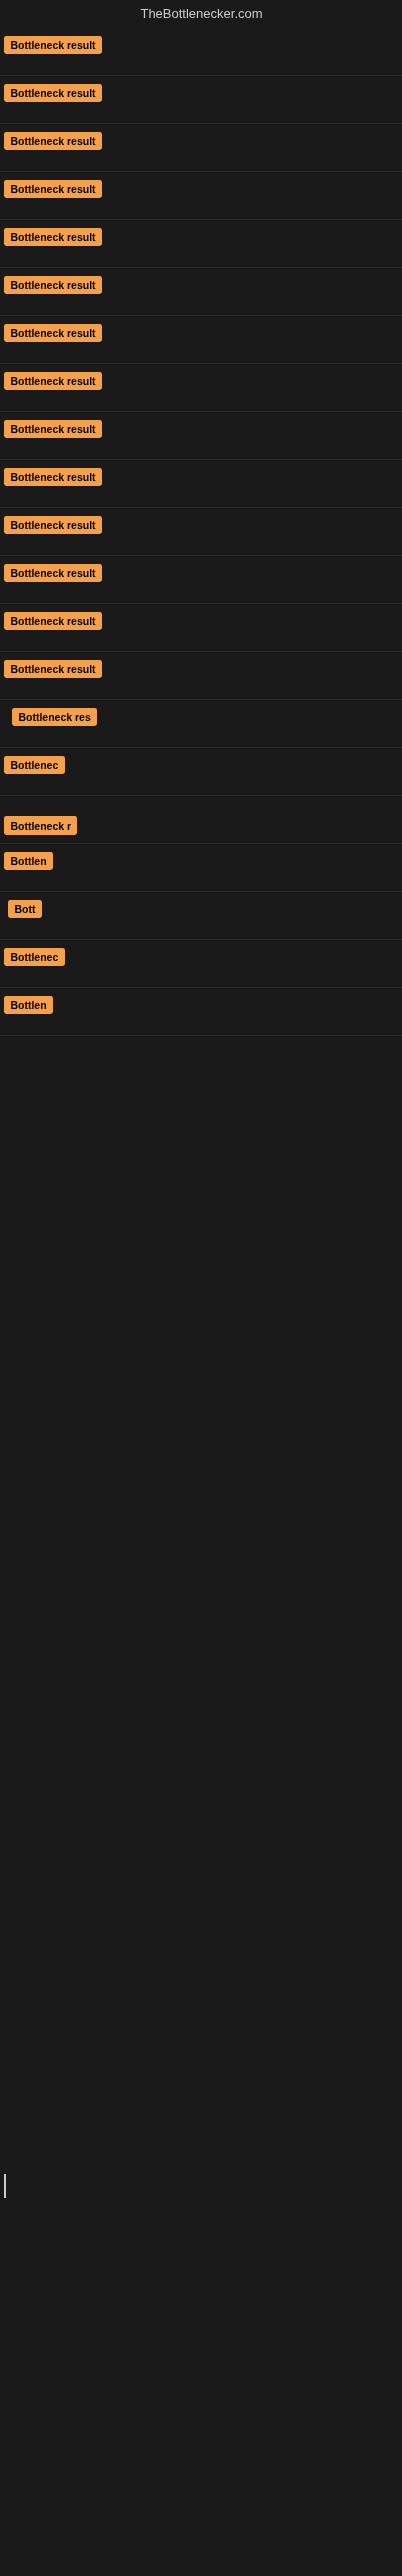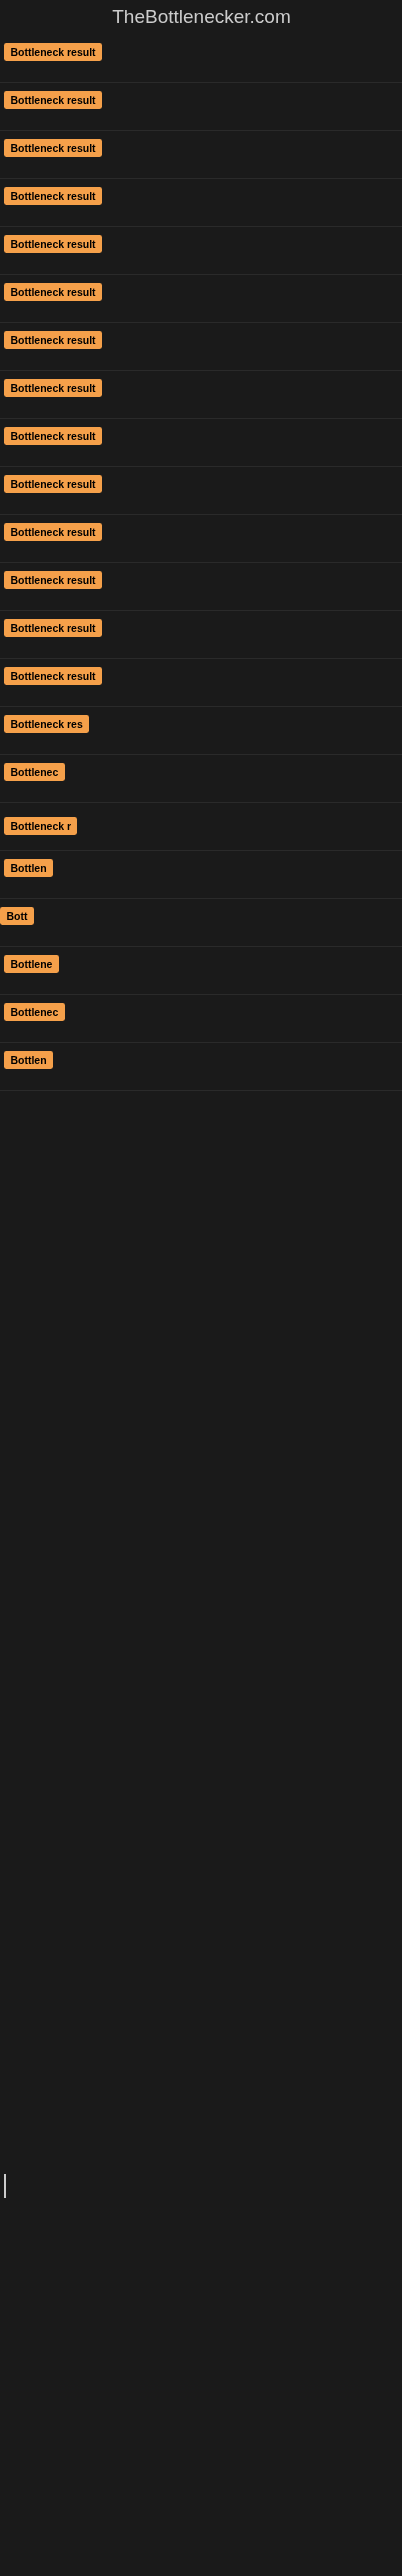--- a/index.html
+++ b/index.html
@@ -10,21 +10,21 @@
     body {
       width: 403px;
       min-height: 2576px;
       background-color: #1a1a1a;
       font-family: Arial, sans-serif;
       position: relative;
     }
     .site-title {
       text-align: center;
       color: #cccccc;
-      font-size: 19px;
+      font-size: 13px;
       padding: 6.4px 0;
       font-weight: normal;
     }
     .bottleneck-badge {
       display: inline-block;
       background-color: #f5a04a;
       color: #000;
       font-size: 10.5px;
       font-weight: bold;
       padding: 3.2px 6.4px;
@@ -84,36 +84,33 @@
     <div style="padding: 8px 4px; border-bottom: 0.8px solid rgb(42, 42, 42); min-height: 48px; display: flex; align-items: flex-start;">
       <span class="bottleneck-badge" style="max-width: 105px;">Bottleneck result</span>
     </div>
     <div style="padding: 8px 4px; border-bottom: 0.8px solid rgb(42, 42, 42); min-height: 48px; display: flex; align-items: flex-start;">
       <span class="bottleneck-badge" style="max-width: 105px;">Bottleneck result</span>
     </div>
     <div style="padding: 8px 4px; border-bottom: 0.8px solid rgb(42, 42, 42); min-height: 48px; display: flex; align-items: flex-start;">
       <span class="bottleneck-badge" style="max-width: 105px;">Bottleneck result</span>
     </div>
     <div style="padding: 8px 4px; border-bottom: 0.8px solid rgb(42, 42, 42); min-height: 48px; display: flex; align-items: flex-start;">
-      <span class="bottleneck-badge" style="max-width: 87px;">Bottleneck res</span>
+      <span class="bottleneck-badge" style="max-width: 87px; margin-left: 8px;">Bottleneck res</span>
     </div>
     <div style="padding: 8px 4px; border-bottom: 0.8px solid rgb(42, 42, 42); min-height: 48px; display: flex; align-items: flex-start;">
       <span class="bottleneck-badge" style="max-width: 64px;">Bottlenec</span>
     </div>
-    <div style="padding: 8px 4px; border-bottom: 0.8px solid rgb(42, 42, 42); min-height: 48px; display: flex; align-items: center;">
+    <div style="padding: 8px 4px; border-bottom: 0.8px solid rgb(42, 42, 42); min-height: 48px; display: flex; align-items: flex-end;">
       <span class="bottleneck-badge" style="max-width: 74px;">Bottleneck r</span>
     </div>
     <div style="padding: 8px 4px; border-bottom: 0.8px solid rgb(42, 42, 42); min-height: 48px; display: flex; align-items: flex-start;">
       <span class="bottleneck-badge" style="max-width: 55px;">Bottlen</span>
     </div>
-    <div style="padding: 8px 0; border-bottom: 0.8px solid rgb(42, 42, 42); min-height: 48px; display: flex; align-items: flex-start;">
+    <div style="padding: 8px 8px; border-bottom: 0.8px solid rgb(42, 42, 42); min-height: 48px; display: flex; align-items: flex-start;">
       <span class="bottleneck-badge" style="max-width: 39px;">Bott</span>
-    </div>
-    <div style="padding: 8px 4px; border-bottom: 0.8px solid rgb(42, 42, 42); min-height: 48px; display: flex; align-items: flex-start;">
-      <span class="bottleneck-badge" style="max-width: 58px;">Bottlene</span>
     </div>
     <div style="padding: 8px 4px; border-bottom: 0.8px solid rgb(42, 42, 42); min-height: 48px; display: flex; align-items: flex-start;">
       <span class="bottleneck-badge" style="max-width: 64px;">Bottlenec</span>
     </div>
     <div style="padding: 8px 4px; border-bottom: 0.8px solid rgb(42, 42, 42); min-height: 48px; display: flex; align-items: flex-start;">
       <span class="bottleneck-badge" style="max-width: 55px;">Bottlen</span>
     </div>
   </div>
 
 <div class="cursor-line" id="cursor-line" style="top: 2174px;"></div>

